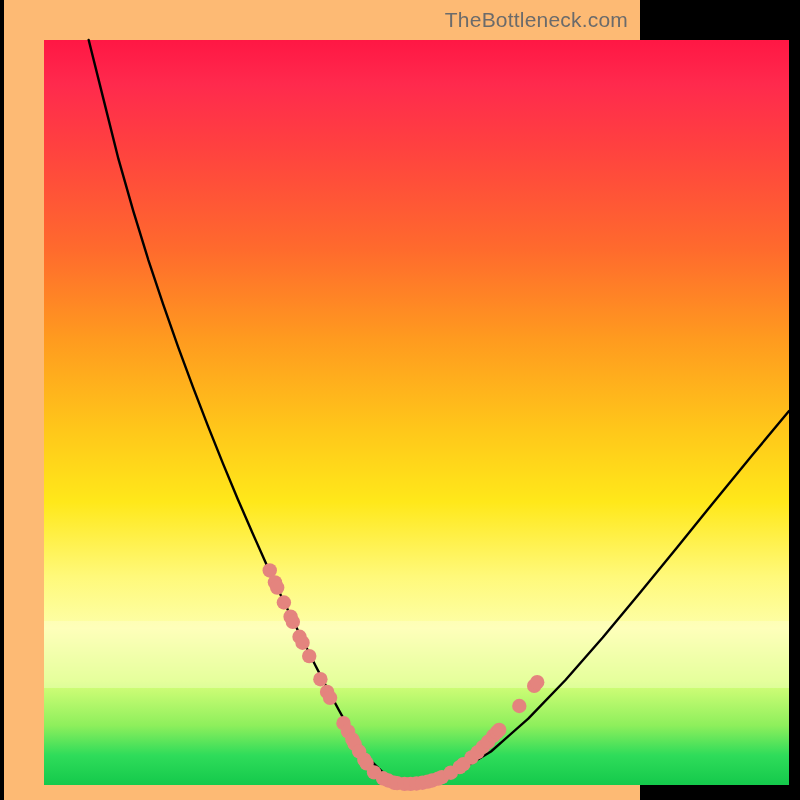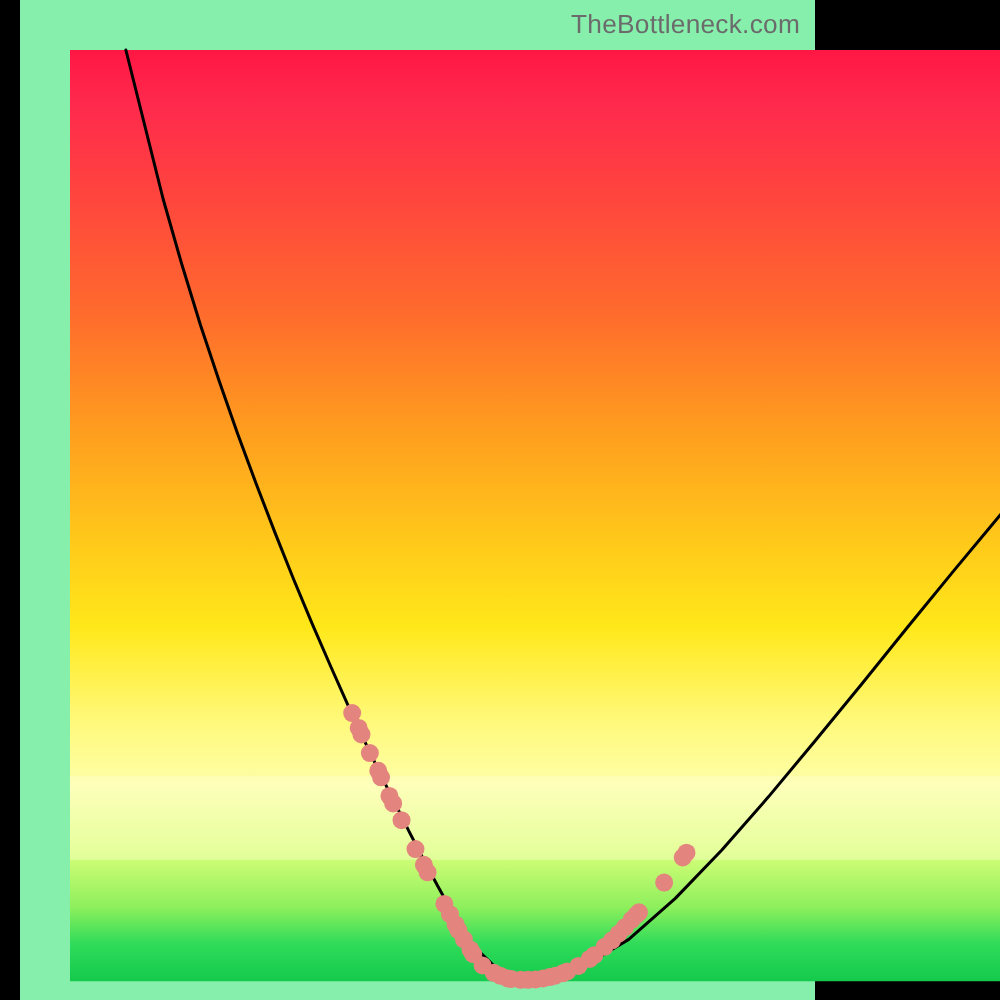--- a/index.html
+++ b/index.html
@@ -6,25 +6,25 @@
     margin: 0;
     padding: 0;
     width: 800px;
     height: 800px;
     background: #000;
     overflow: hidden;
     font-family: Arial, Helvetica, sans-serif;
   }
   .frame {
     position: absolute;
-    left: 16px;
+    left: 4px;
     top: 0;
     width: 636px;
     height: 800px;
-    background: #86efac;
+    background: #fdba74;
   }
   .plot-area {
     position: absolute;
     left: 40px;
     top: 40px;
     width: 745px;
     height: 745px;
     
     background: linear-gradient(
       to bottom,

